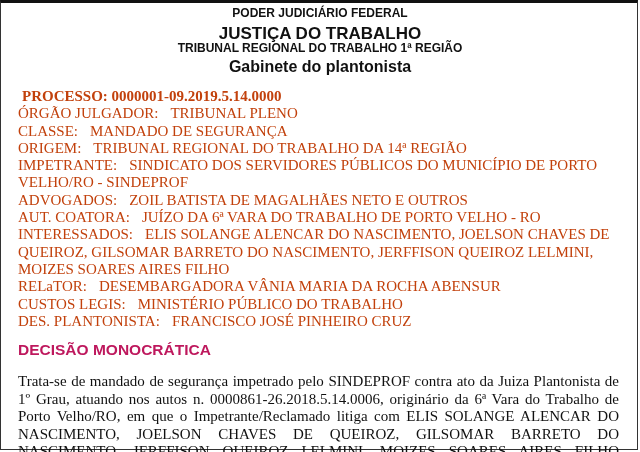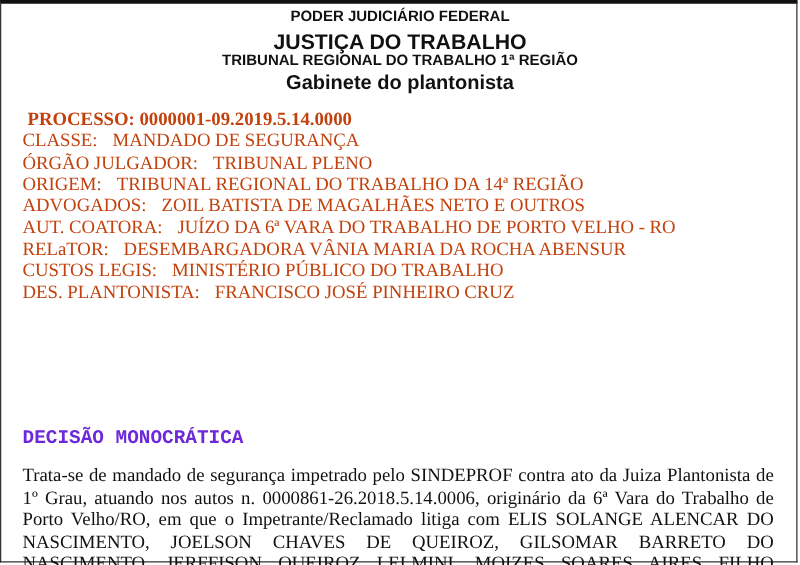--- a/index.html
+++ b/index.html
@@ -12,41 +12,43 @@
   .header { position: absolute; left: 0; width: 640px; text-align: center;
     font-family: "Liberation Sans", sans-serif; font-weight: bold; color: #111; }
   .h1 { top: 6px; font-size: 12px; }
   .h2 { top: 24px; font-size: 17px; }
   .h3 { top: 41px; font-size: 12px; }
   .h4 { top: 58px; font-size: 16px; }
   .body { position: absolute; left: 18px; top: 88px; width: 605px;
     font-family: "Liberation Serif", serif; font-size: 15px; color: #c2410c; line-height: 17.3px; }
   .proc { font-weight: bold; padding-left: 4px; }
   .field .lbl { margin-right: 12px; }
-  .section-title { position: absolute; left: 18px; top: 341px; font-family: Liberation Mono, monospace;
-    font-weight: bold; font-size: 15.5px; color: #6d28d9; }
+  .section-title { position: absolute; left: 18px; top: 341px; font-family: Liberation Sans, sans-serif;
+    font-weight: bold; font-size: 15.5px; color: #be185d; }
   .para { position: absolute; left: 18px; top: 373px; width: 601px; font-family: "Liberation Serif", serif;
     font-size: 15px; color: #111; line-height: 17.5px; text-align: justify; }
 </style>
 </head>
 <body>
 
 <div class="frame"></div>
 
 <div class="header h1">PODER JUDICIÁRIO FEDERAL</div>
 <div class="header h2">JUSTIÇA DO TRABALHO</div>
 <div class="header h3">TRIBUNAL REGIONAL DO TRABALHO 1ª REGIÃO</div>
 <div class="header h4">Gabinete do plantonista</div>
 
 <div class="body">
   <div class="proc">PROCESSO: 0000001-09.2019.5.14.0000</div>
+  <div class="field"><span class="lbl">ÓRGÃO JULGADOR:</span><span>TRIBUNAL PLENO</span></div>
   <div class="field"><span class="lbl">CLASSE:</span><span>MANDADO DE SEGURANÇA</span></div>
-  <div class="field"><span class="lbl">ÓRGÃO JULGADOR:</span><span>TRIBUNAL PLENO</span></div>
   <div class="field"><span class="lbl">ORIGEM:</span><span>TRIBUNAL REGIONAL DO TRABALHO DA 14ª REGIÃO</span></div>
+  <div class="field"><span class="lbl">IMPETRANTE:</span><span>SINDICATO DOS SERVIDORES PÚBLICOS DO MUNICÍPIO DE PORTO VELHO/RO - SINDEPROF</span></div>
   <div class="field"><span class="lbl">ADVOGADOS:</span><span>ZOIL BATISTA DE MAGALHÃES NETO E OUTROS</span></div>
   <div class="field"><span class="lbl">AUT. COATORA:</span><span>JUÍZO DA 6ª VARA DO TRABALHO DE PORTO VELHO - RO</span></div>
+  <div class="field"><span class="lbl">INTERESSADOS:</span><span>ELIS SOLANGE ALENCAR DO NASCIMENTO, JOELSON CHAVES DE QUEIROZ, GILSOMAR BARRETO DO NASCIMENTO, JERFFISON QUEIROZ LELMINI, MOIZES SOARES AIRES FILHO</span></div>
   <div class="field"><span class="lbl">RELaTOR:</span><span>DESEMBARGADORA VÂNIA MARIA DA ROCHA ABENSUR</span></div>
   <div class="field"><span class="lbl">CUSTOS LEGIS:</span><span>MINISTÉRIO PÚBLICO DO TRABALHO</span></div>
   <div class="field"><span class="lbl">DES. PLANTONISTA:</span><span>FRANCISCO JOSÉ PINHEIRO CRUZ</span></div>
 </div>
 
 <div class="section-title">DECISÃO MONOCRÁTICA</div>
 <div class="para">Trata-se de mandado de segurança impetrado pelo SINDEPROF contra ato da Juiza Plantonista de 1º Grau, atuando nos autos n. 0000861-26.2018.5.14.0006, originário da 6ª Vara do Trabalho de Porto Velho/RO, em que o Impetrante/Reclamado litiga com ELIS SOLANGE ALENCAR DO NASCIMENTO, JOELSON CHAVES DE QUEIROZ, GILSOMAR BARRETO DO NASCIMENTO, JERFFISON QUEIROZ LELMINI, MOIZES SOARES AIRES FILHO (Reclamantes/Terceiros</div>
 
 </body></html>

